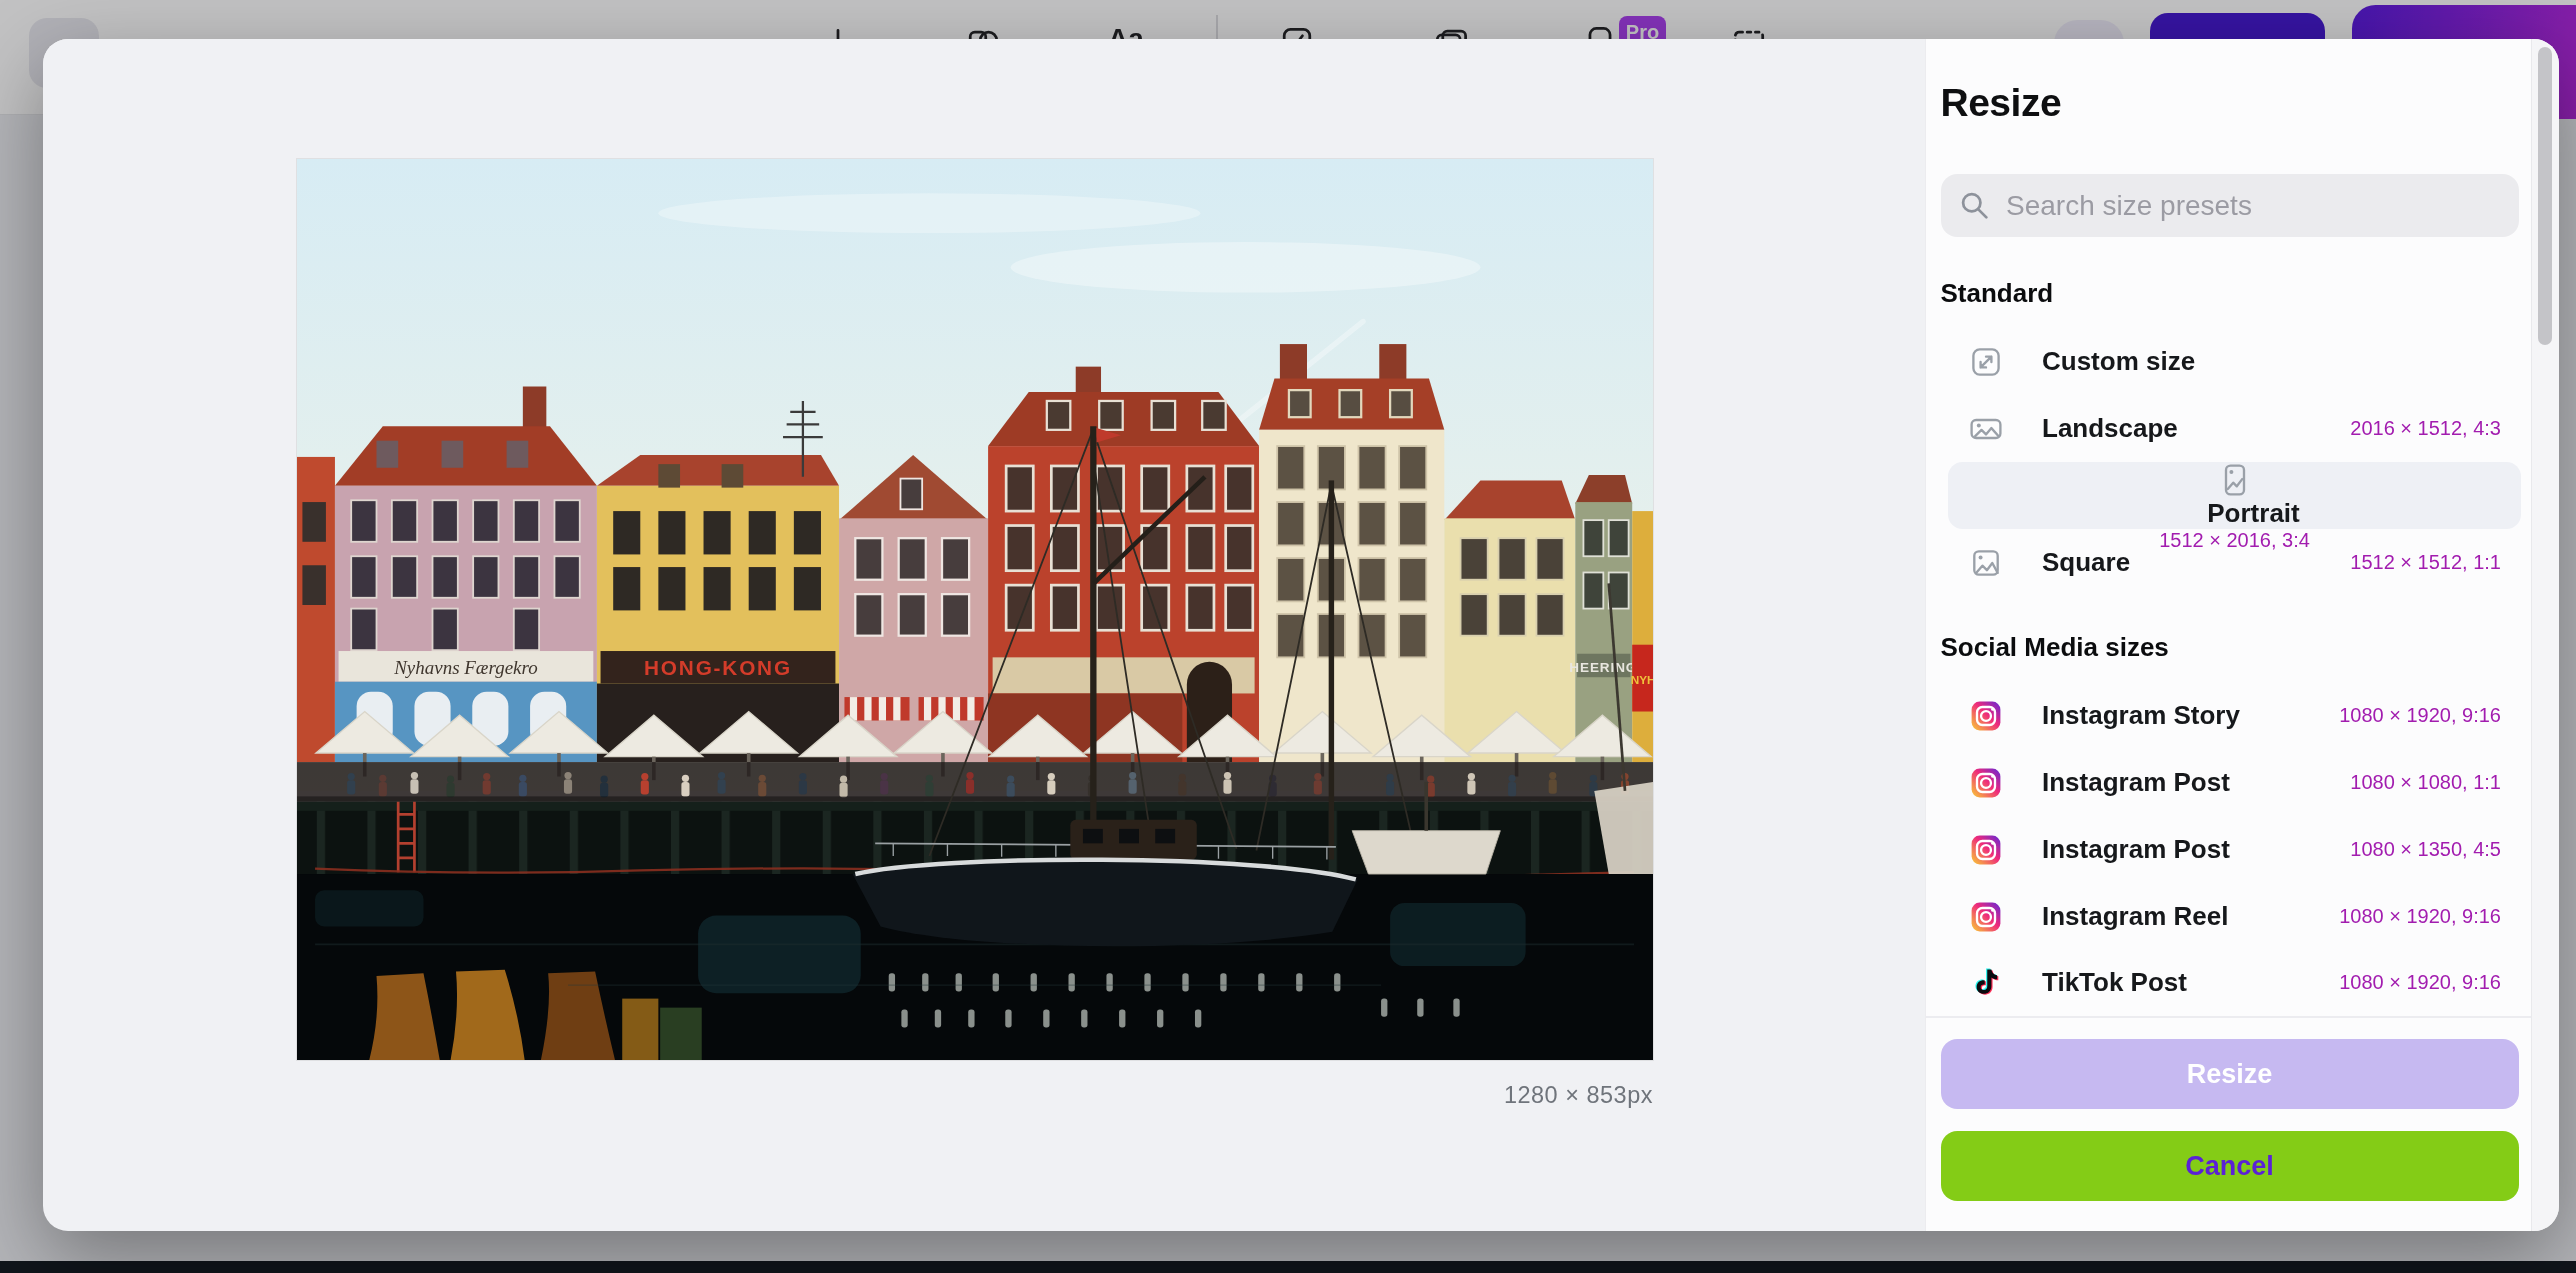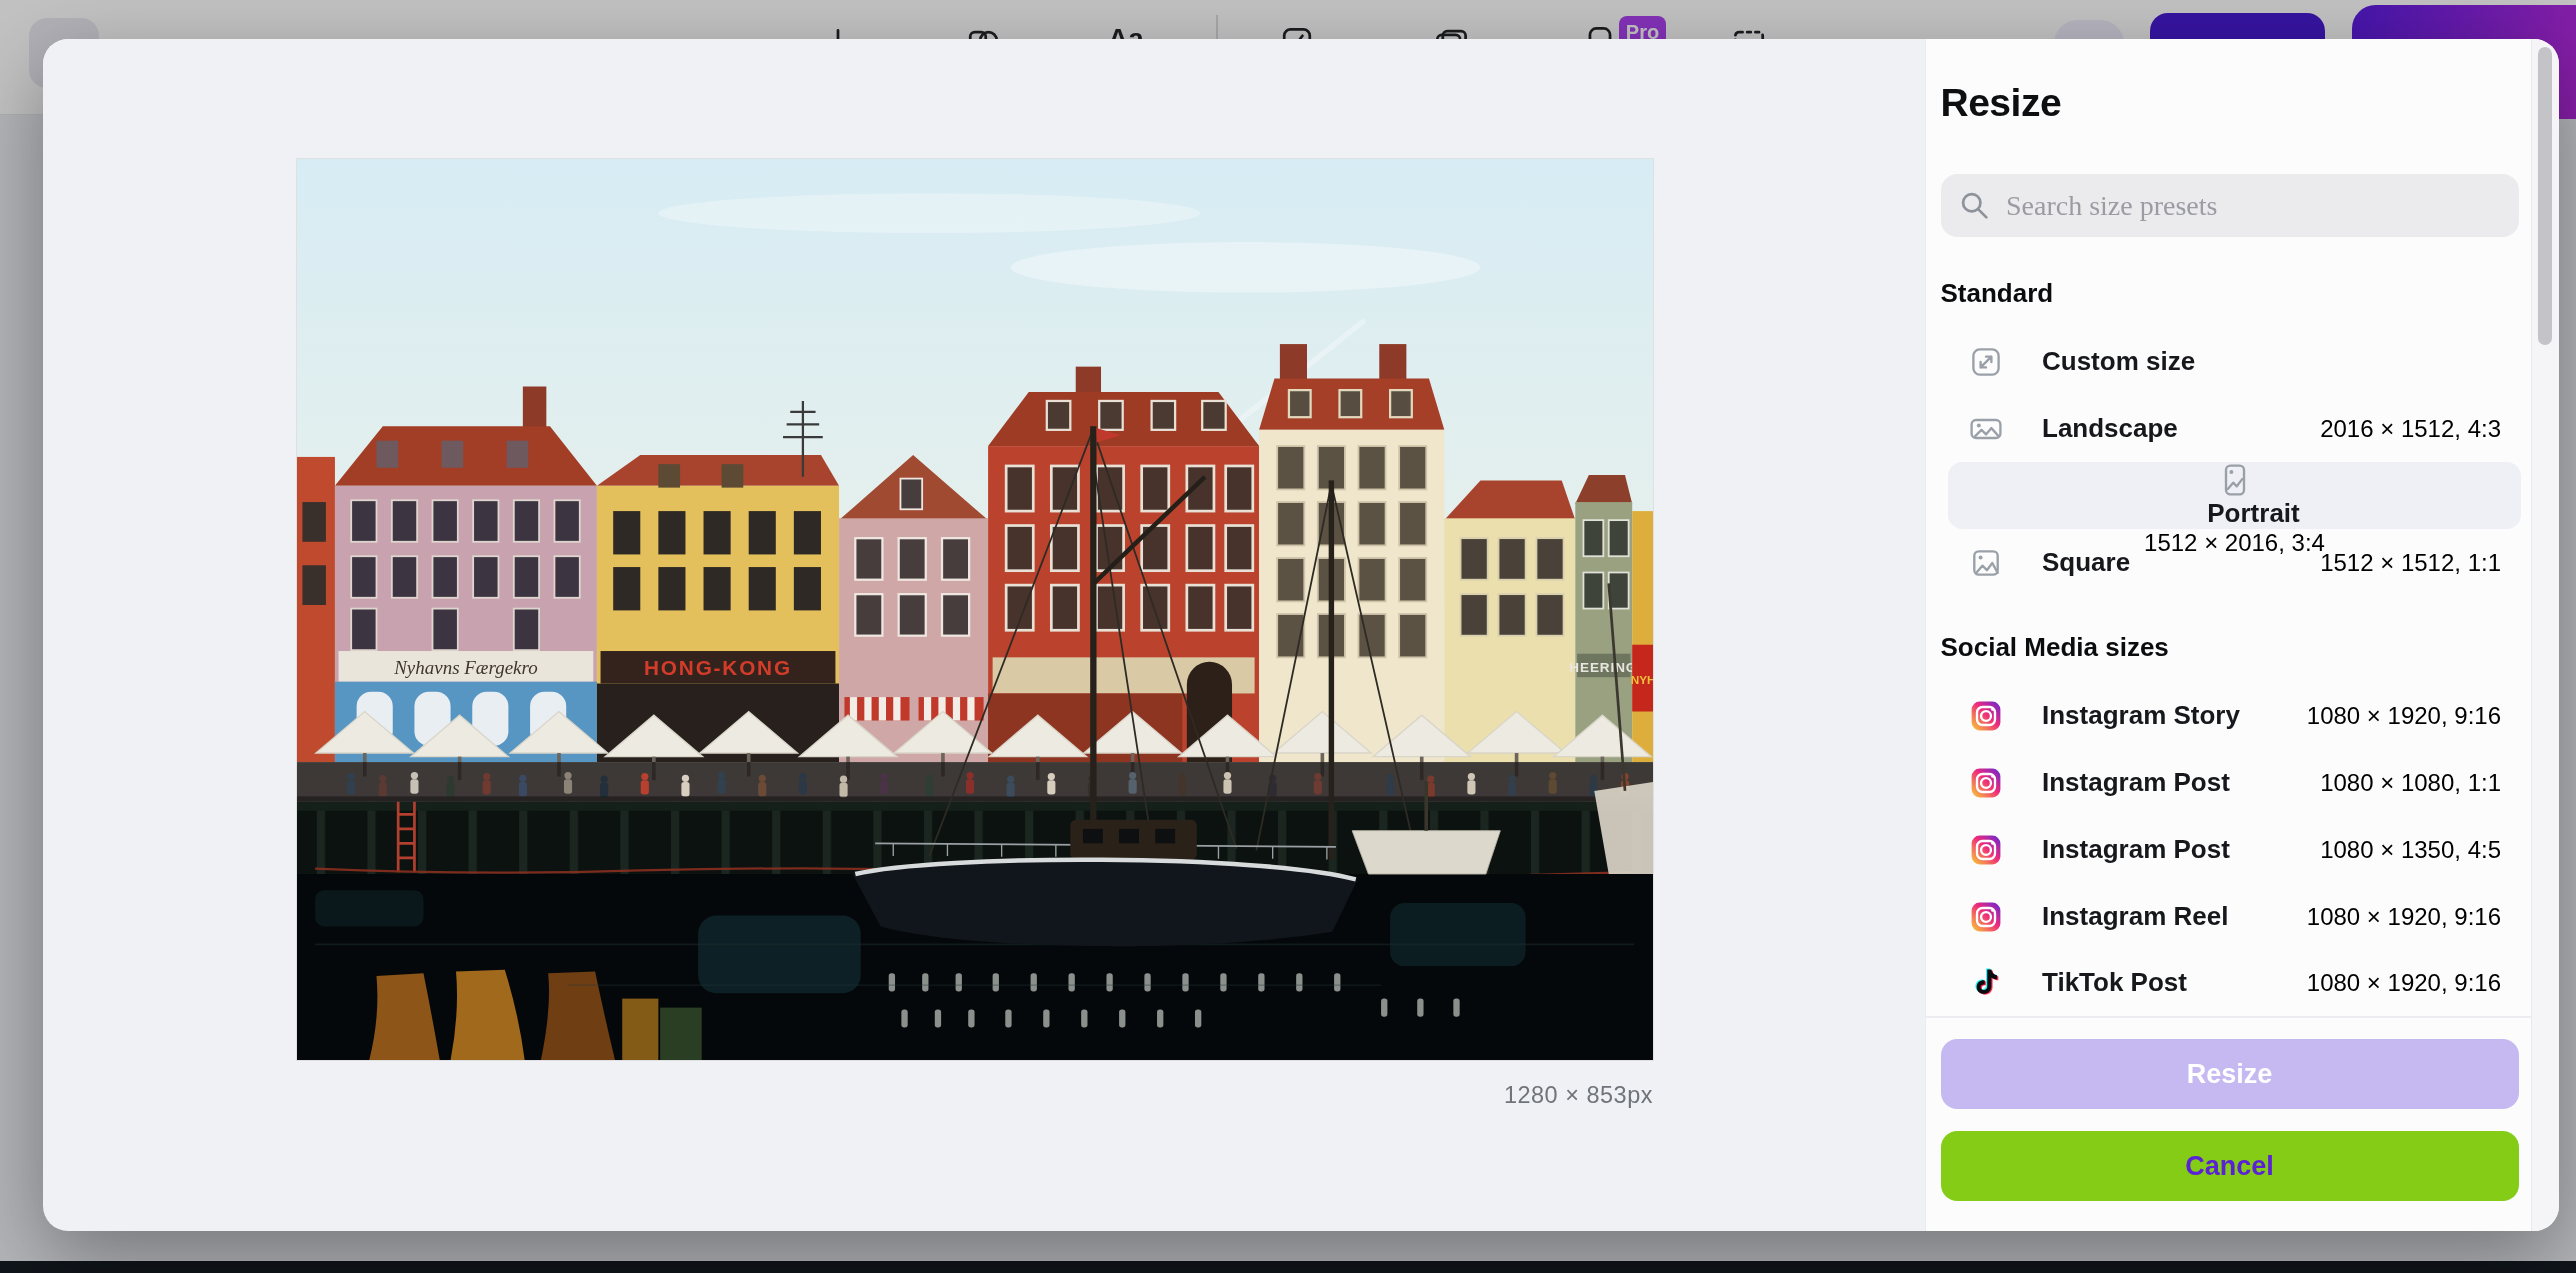--- a/index.html
+++ b/index.html
@@ -34,31 +34,31 @@
   #photo svg{display:block;width:1356px;height:901px;}
   #caption{left:254px;top:1043px;width:1356px;text-align:right;font-size:23.5px;color:#6f747b;letter-spacing:0.5px;}
 
   
   #panel{left:1882px;top:0;width:606px;height:1192px;background:#fcfcfd;border-left:0.9px solid #ececef;}
   #panel-title{left:14.5px;top:42px;font-size:39px;font-weight:700;color:#0e0f11;letter-spacing:-0.5px;}
   #searchbox{left:14.5px;top:135px;width:578px;height:63px;border-radius:16.3px;background:#ebebee;
     display:flex;align-items:center;box-sizing:border-box;padding:0 18px;}
   #searchbox svg{width:31px;height:31px;stroke:#8d929b;stroke-width:3;fill:none;stroke-linecap:round;flex:0 0 auto;}
   #searchbox input{flex:1;border:none;outline:none;background:transparent;margin-left:14.5px;
-    font-family:Liberation Serif, serif;font-size:28px;color:#b91c1c;}
+    font-family:Liberation Sans, sans-serif;font-size:28px;color:#b91c1c;}
   #searchbox input::placeholder{color:#9b9ba3;}
   .sec-header{left:14.5px;font-size:26px;font-weight:700;color:#0b0c0e;}
   .row{left:22px;width:573px;height:67px;border-radius:14.5px;display:flex;align-items:center;
     box-sizing:border-box;padding:0 20px;cursor:pointer;}
   .row.hl{background:#eef0f5;flex-direction:column;}
   .row .ric{width:36px;height:36px;flex:0 0 auto;}
   .row .ric svg{width:36px;height:36px;}
   .row .lbl{margin-left:38px;font-size:26px;font-weight:600;color:#16181b;}
   .row .sp{flex:1;}
-  .row .det{font-size:24px;color:#000000;}
+  .row .det{font-size:20px;color:#a21caf;}
   .oline{stroke:#9aa0a8;stroke-width:2.6;fill:none;stroke-linecap:round;stroke-linejoin:round;}
   #list-divider{left:0;top:977px;width:606px;height:1.8px;background:#ececf0;}
   .big-btn{left:14.5px;width:578px;height:70px;border-radius:16.3px;display:flex;align-items:center;
     justify-content:center;font-size:27px;font-weight:600;cursor:pointer;}
   #resize-btn{top:1000px;background:#c6b9f1;color:#ffffff;}
   #cancel-btn{top:1092px;background:#84cc16;color:#5b21d6;}
   
   #track{left:2488px;top:0;width:28px;height:1192px;background:#f5f5f7;border-left:0.9px solid #e9e9ec;}
   #thumb{left:6.3px;top:8.1px;width:13.5px;height:298px;border-radius:7.2px;background:#c4c4c8;}
 </style>

